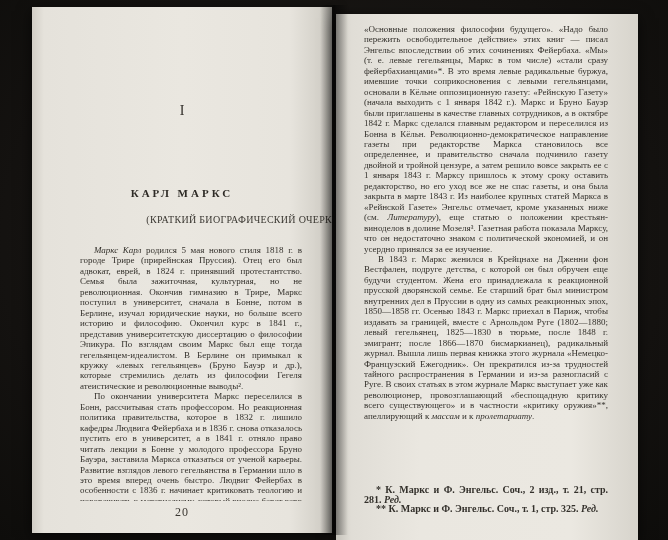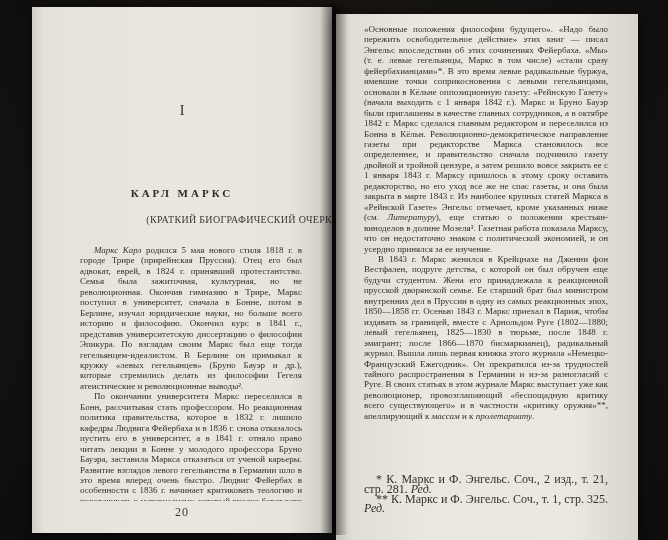--- a/index.html
+++ b/index.html
@@ -83,24 +83,25 @@
     flex-direction: column;
     overflow: hidden;
   }
   .para.indent { text-indent: 14px; }
   em { font-style: italic; }
   .footnotes {
     margin-top: auto;
     padding-top: 4px;
   }
   .footnotes .para {
-    font-size: 12px;
+    font-size: 10px;
     line-height: 9.7px;
     text-indent: 12px;
     text-align: justify;
+    font-weight: bold;
   }
   .page-num {
     position: absolute;
     bottom: 13px; left: 0; right: 0;
     text-align: center;
     font-size: 12px;
     letter-spacing: 1px;
     color: #3a3731;
   }
 </style>

